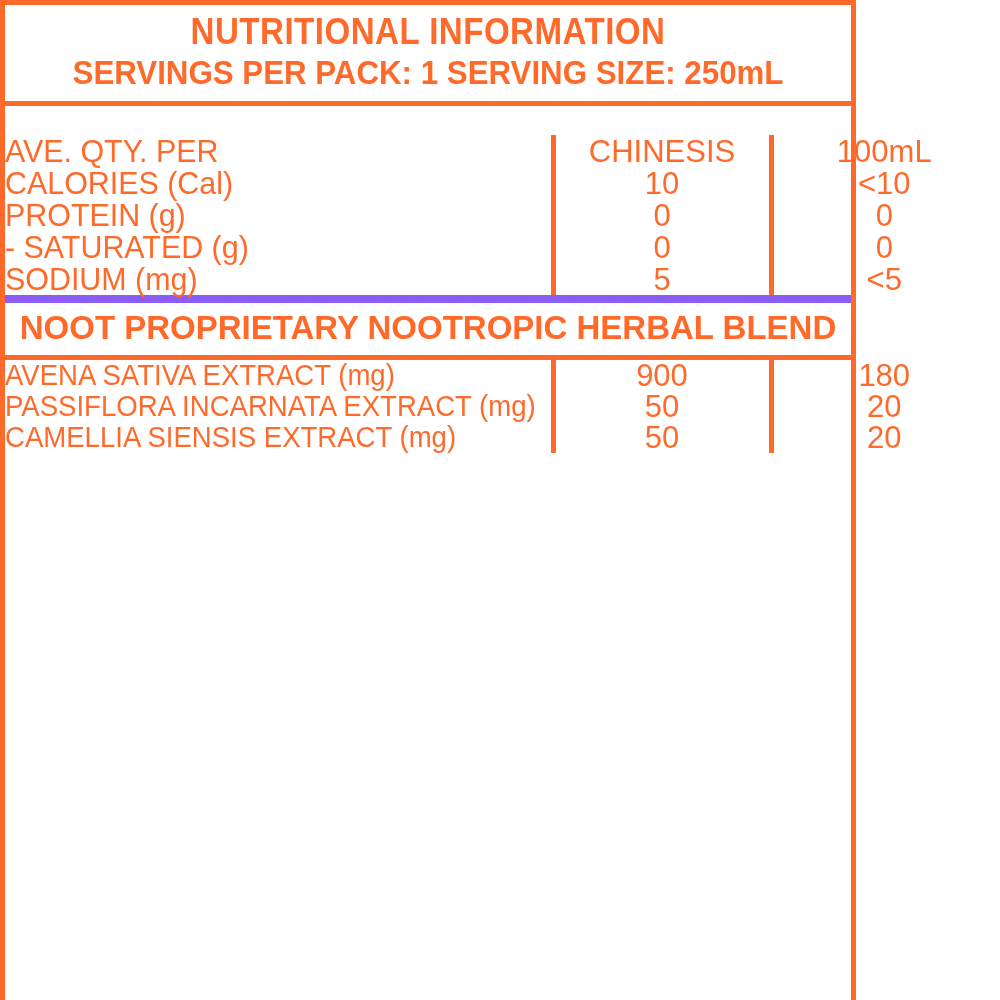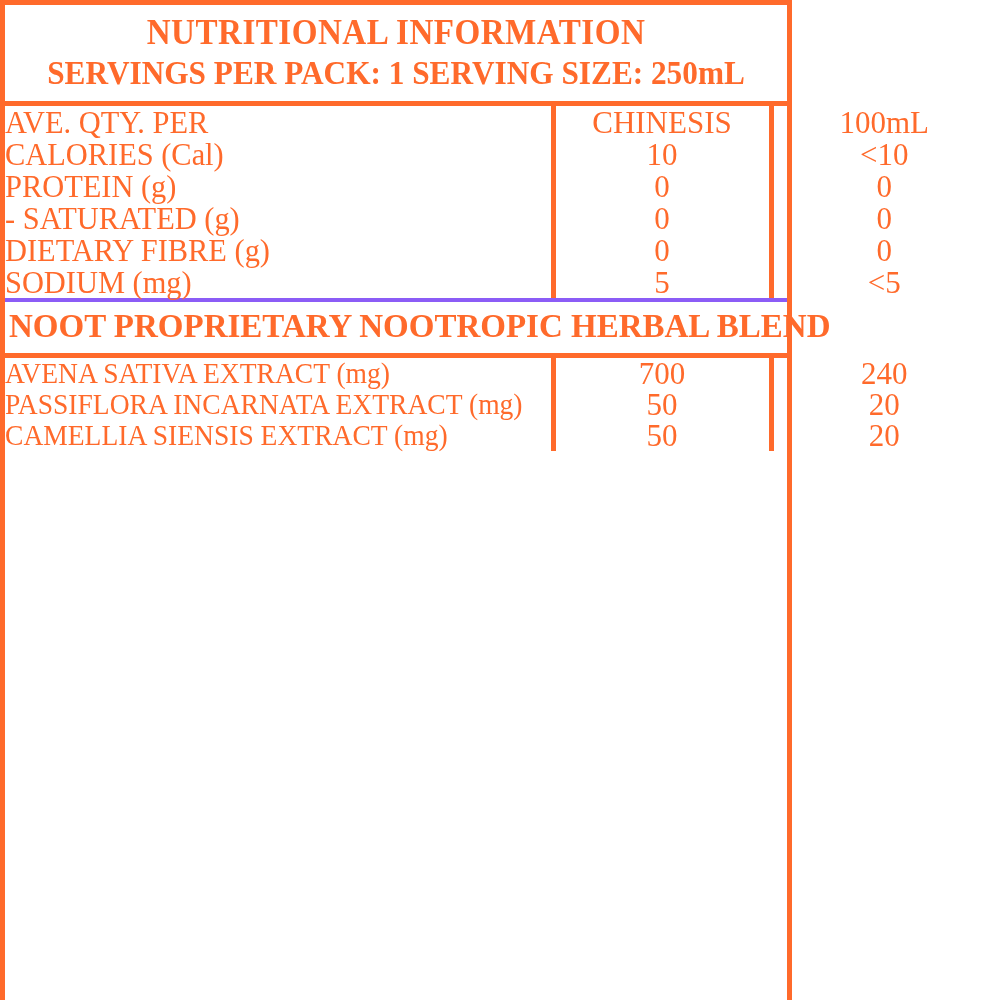--- a/index.html
+++ b/index.html
@@ -10,27 +10,26 @@
   body {
     width: 1000px;
     height: 1000px;
     font-family: "Liberation Sans", sans-serif;
     color: #FF6A2B;
     overflow: hidden;
   }
 
   .panel {
     box-sizing: border-box;
-    width: 792px;
+    width: 856px;
     height: 1000px;
     border: 5px solid #FF6A2B;
     border-bottom: none;
     display: flex;
     flex-direction: column;
-    font-family: Liberation Serif, serif;
   }
 
   
   .header {
     box-sizing: border-box;
     border-bottom: 5px solid #FF6A2B;
     padding: 8px 10px 10px 10px;
     text-align: center;
   }
   .header .title {
@@ -80,27 +79,29 @@
     padding: 3px 2px;
     white-space: nowrap;
   }
   .cell-val.small {
     font-size: 28px;
     transform: scaleX(0.93);
   }
   .indent { padding-left: 58px; }
 
   .nut-section {
-    border-bottom: 4px solid #8b5cf6;
+    border-bottom: 8px solid #8b5cf6;
+    margin-top: 29px;
   }
 
   
   .blend-banner {
     box-sizing: border-box;
     border-bottom: 5px solid #FF6A2B;
+    text-align: center;
     padding: 6px 4px 8px 4px;
     font-size: 33px;
     font-weight: bold;
     white-space: nowrap;
     letter-spacing: 0px;
   }
 
   
   table.blend {
     border-collapse: collapse;
@@ -155,47 +156,42 @@
             <td class="cell-label">PROTEIN (g)</td>
             <td class="cell-val vline-a">0</td>
             <td class="cell-val vline-b">0</td>
           </tr>
           <tr>
             <td class="cell-label indent">- SATURATED (g)</td>
             <td class="cell-val vline-a">0</td>
             <td class="cell-val vline-b">0</td>
           </tr>
           <tr>
-            <td class="cell-label">DIETARY FIBRE (g)</td>
-            <td class="cell-val vline-a">0</td>
-            <td class="cell-val vline-b">0</td>
-          </tr>
-          <tr>
             <td class="cell-label">SODIUM (mg)</td>
             <td class="cell-val vline-a">5</td>
             <td class="cell-val vline-b">&lt;5</td>
           </tr>
         </tbody>
     </table>
   </div>
 
   <div class="blend-banner">NOOT PROPRIETARY NOOTROPIC HERBAL BLEND</div>
 
   <div>
     <table class="blend">
       <colgroup>
         <col class="col-label">
           <col class="col-a">
           <col class="col-b">
       </colgroup>
       <tbody id="blend-body">
           <tr>
             <td class="blend-label">AVENA SATIVA EXTRACT (mg)</td>
-            <td class="blend-val vline-a">700</td>
-            <td class="blend-val vline-b">240</td>
+            <td class="blend-val vline-a">900</td>
+            <td class="blend-val vline-b">180</td>
           </tr>
           <tr>
             <td class="blend-label">PASSIFLORA INCARNATA EXTRACT (mg)</td>
             <td class="blend-val vline-a">50</td>
             <td class="blend-val vline-b">20</td>
           </tr>
           <tr>
             <td class="blend-label">CAMELLIA SIENSIS EXTRACT (mg)</td>
             <td class="blend-val vline-a">50</td>
             <td class="blend-val vline-b">20</td>

